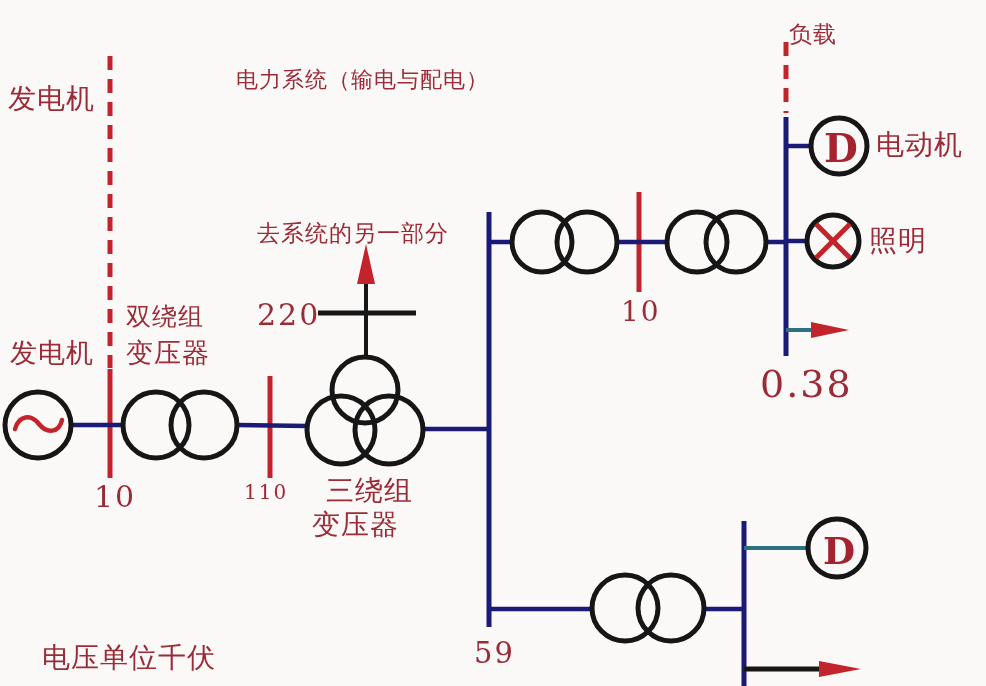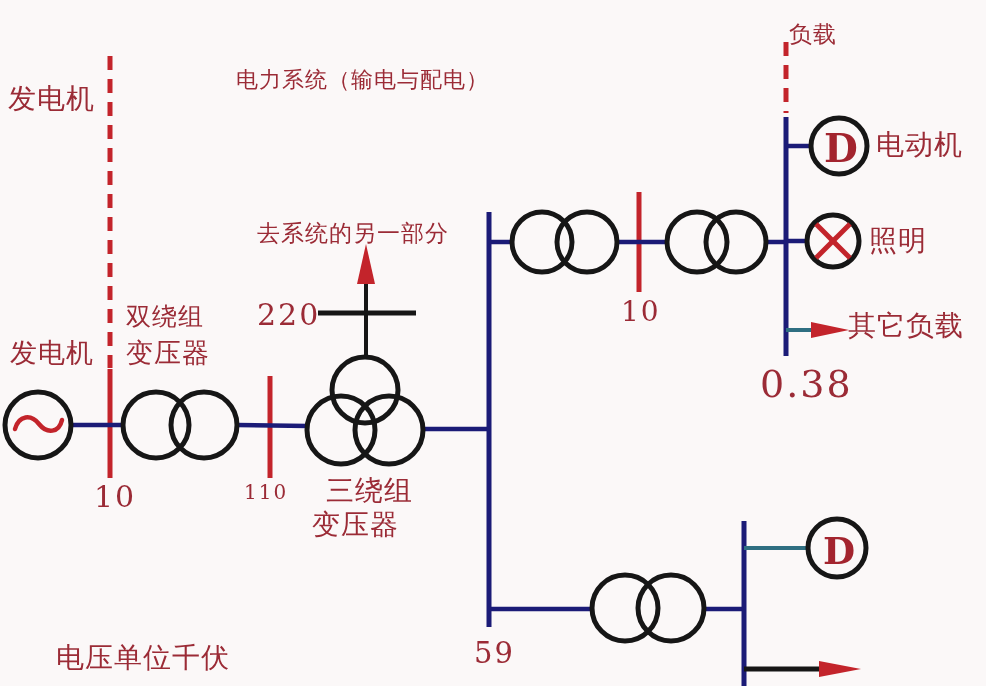--- a/index.html
+++ b/index.html
@@ -108,34 +108,33 @@
   </svg>
 
   <div class="lbl" style="left:8px;top:84px;">发电机</div>
   <div class="lbl" style="left:236px;top:68px;font-size:22px;text-align:right;">电力系统（输电与配电）</div>
   <div class="lbl" style="left:789px;top:22px;font-size:23px;">负载</div>
 
   <div class="lbl" style="left:232px;top:221px;font-size:23px;margin-left:25px;">去系统的另一部分</div>
 
   <div class="lbl" style="left:876px;top:130px;">电动机</div>
   <div class="lbl" style="left:869px;top:226px;">照明</div>
-  <div class="lbl" style="left:848px;top:311px;">其它负载</div>
 
   <div class="lbl num" style="left:760px;top:364px;font-size:38px;">0.38</div>
   <div class="lbl num" style="left:257px;top:299px;font-size:30px;">220</div>
   <div class="lbl num" style="left:94px;top:481px;font-size:30px;">10</div>
   <div class="lbl num" style="left:244px;top:482px;font-size:20px;">110</div>
   <div class="lbl num" style="left:621px;top:297px;font-size:28px;">10</div>
   <div class="lbl num" style="left:474px;top:638px;font-size:29px;">59</div>
 
   <div class="lbl" style="left:126px;top:303px;font-size:25px;">双绕组</div>
   <div class="lbl" style="left:126px;top:338px;font-size:27px;">变压器</div>
   <div class="lbl" style="left:10px;top:338px;font-size:27px;">发电机</div>
 
   <div class="lbl" style="left:326px;top:476px;">三绕组</div>
   <div class="lbl" style="left:312px;top:510px;">变压器</div>
 
-  <div class="lbl" style="left:56px;top:643px;text-align:right;">电压单位千伏</div>
+  <div class="lbl" style="left:42px;top:643px;text-align:right;">电压单位千伏</div>
 
   <div class="dletter" style="left:824px;top:125px;font-size:39px;">D</div>
   <div class="dletter" style="left:823px;top:529px;font-size:37px;">D</div>
 
 </div>
 
 </body></html>

